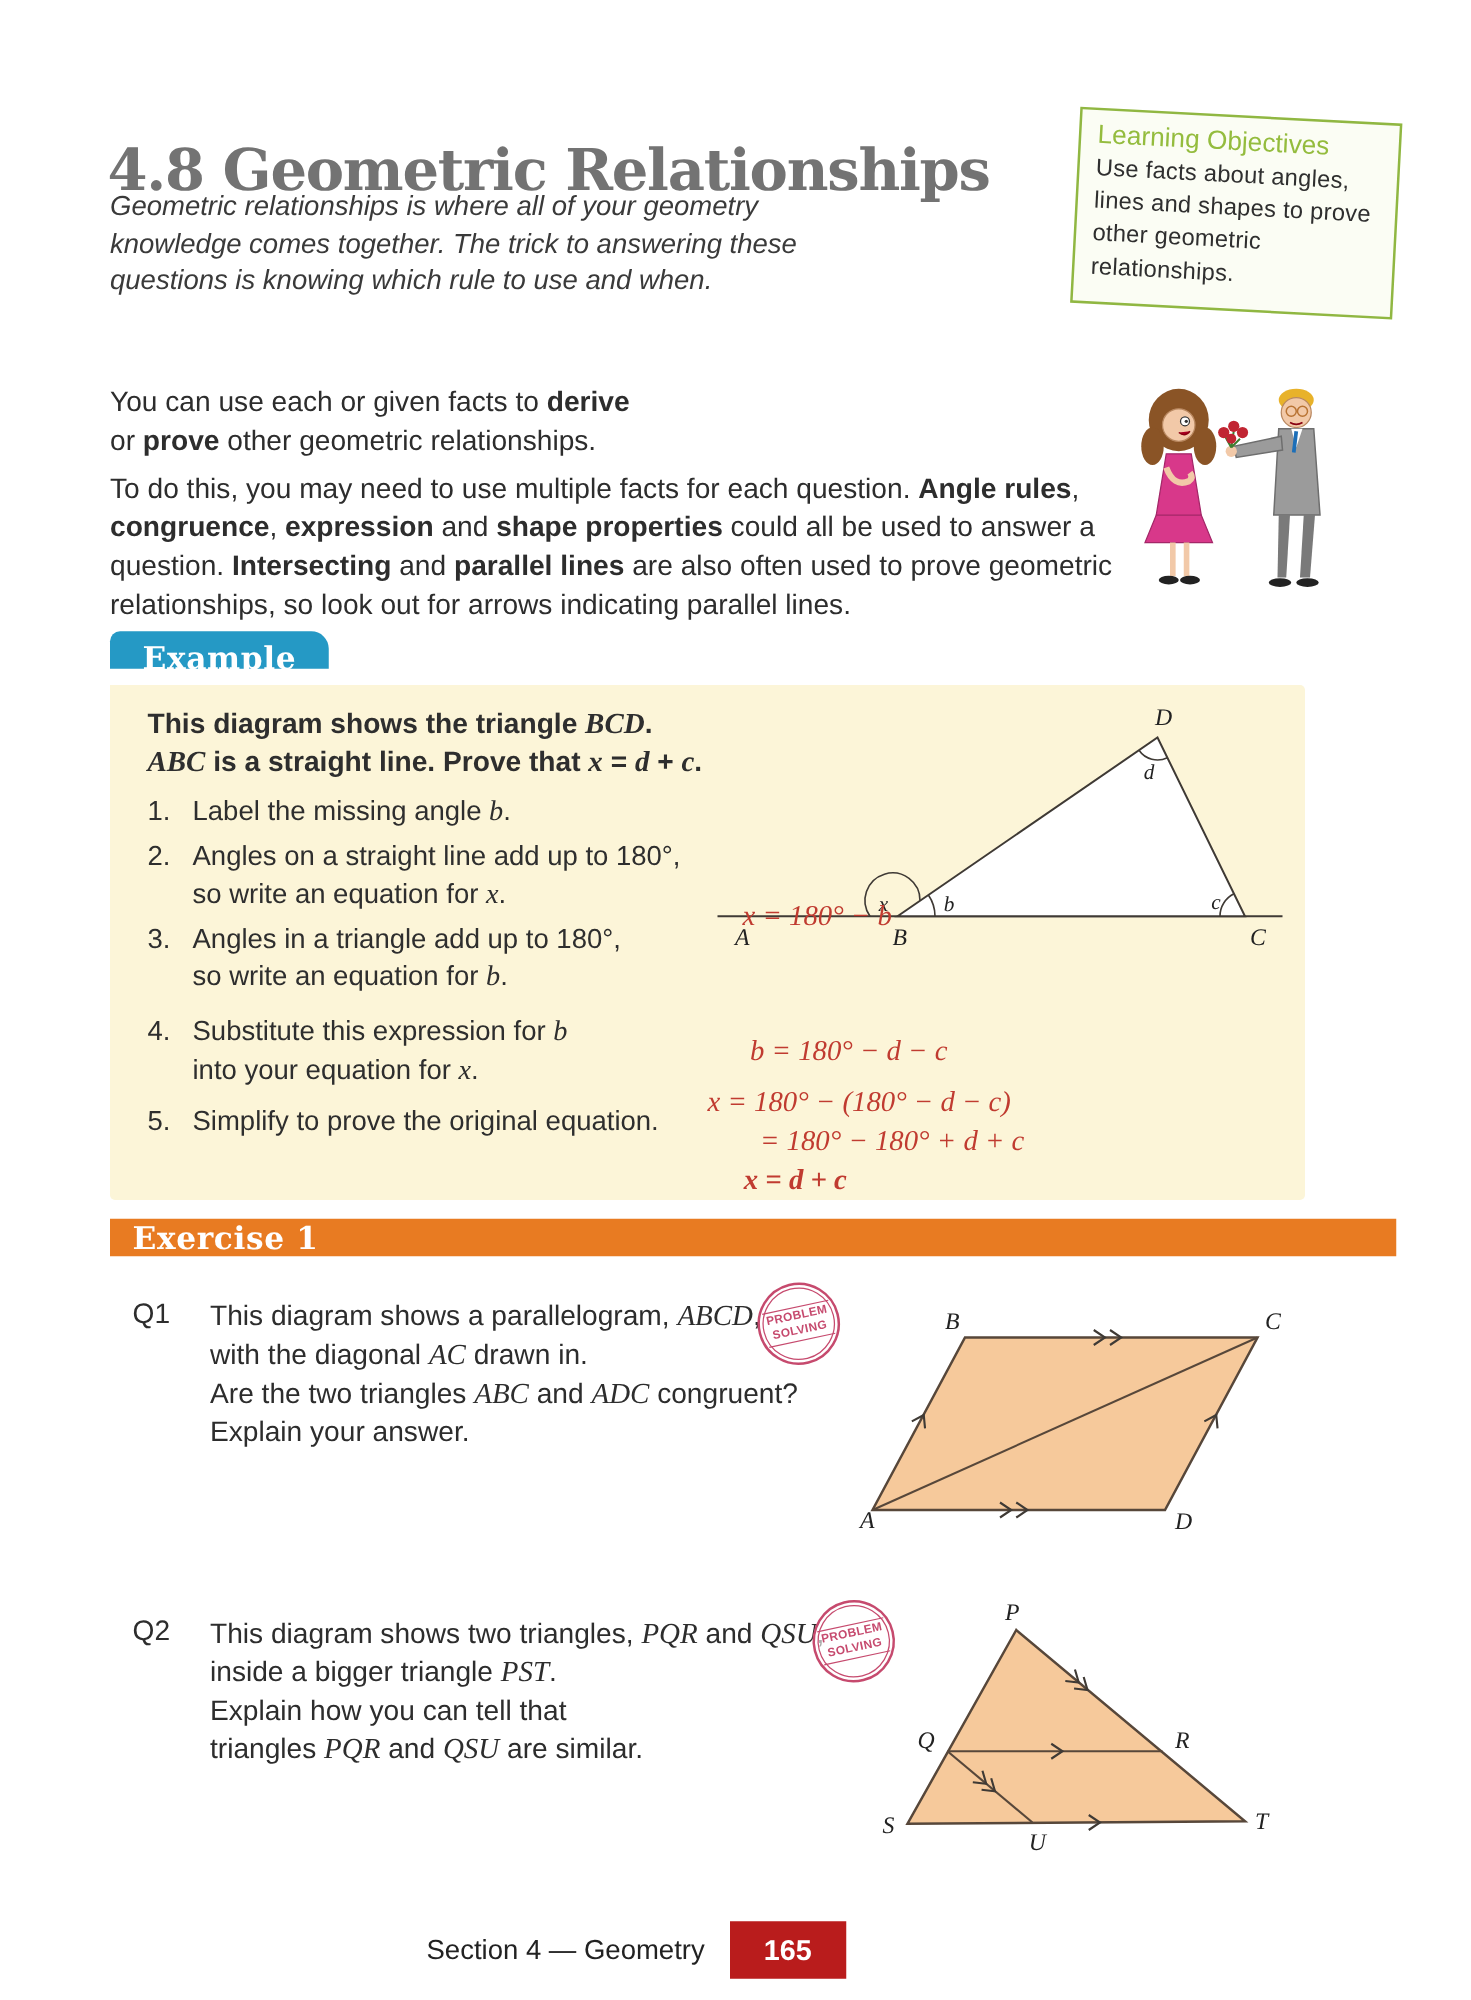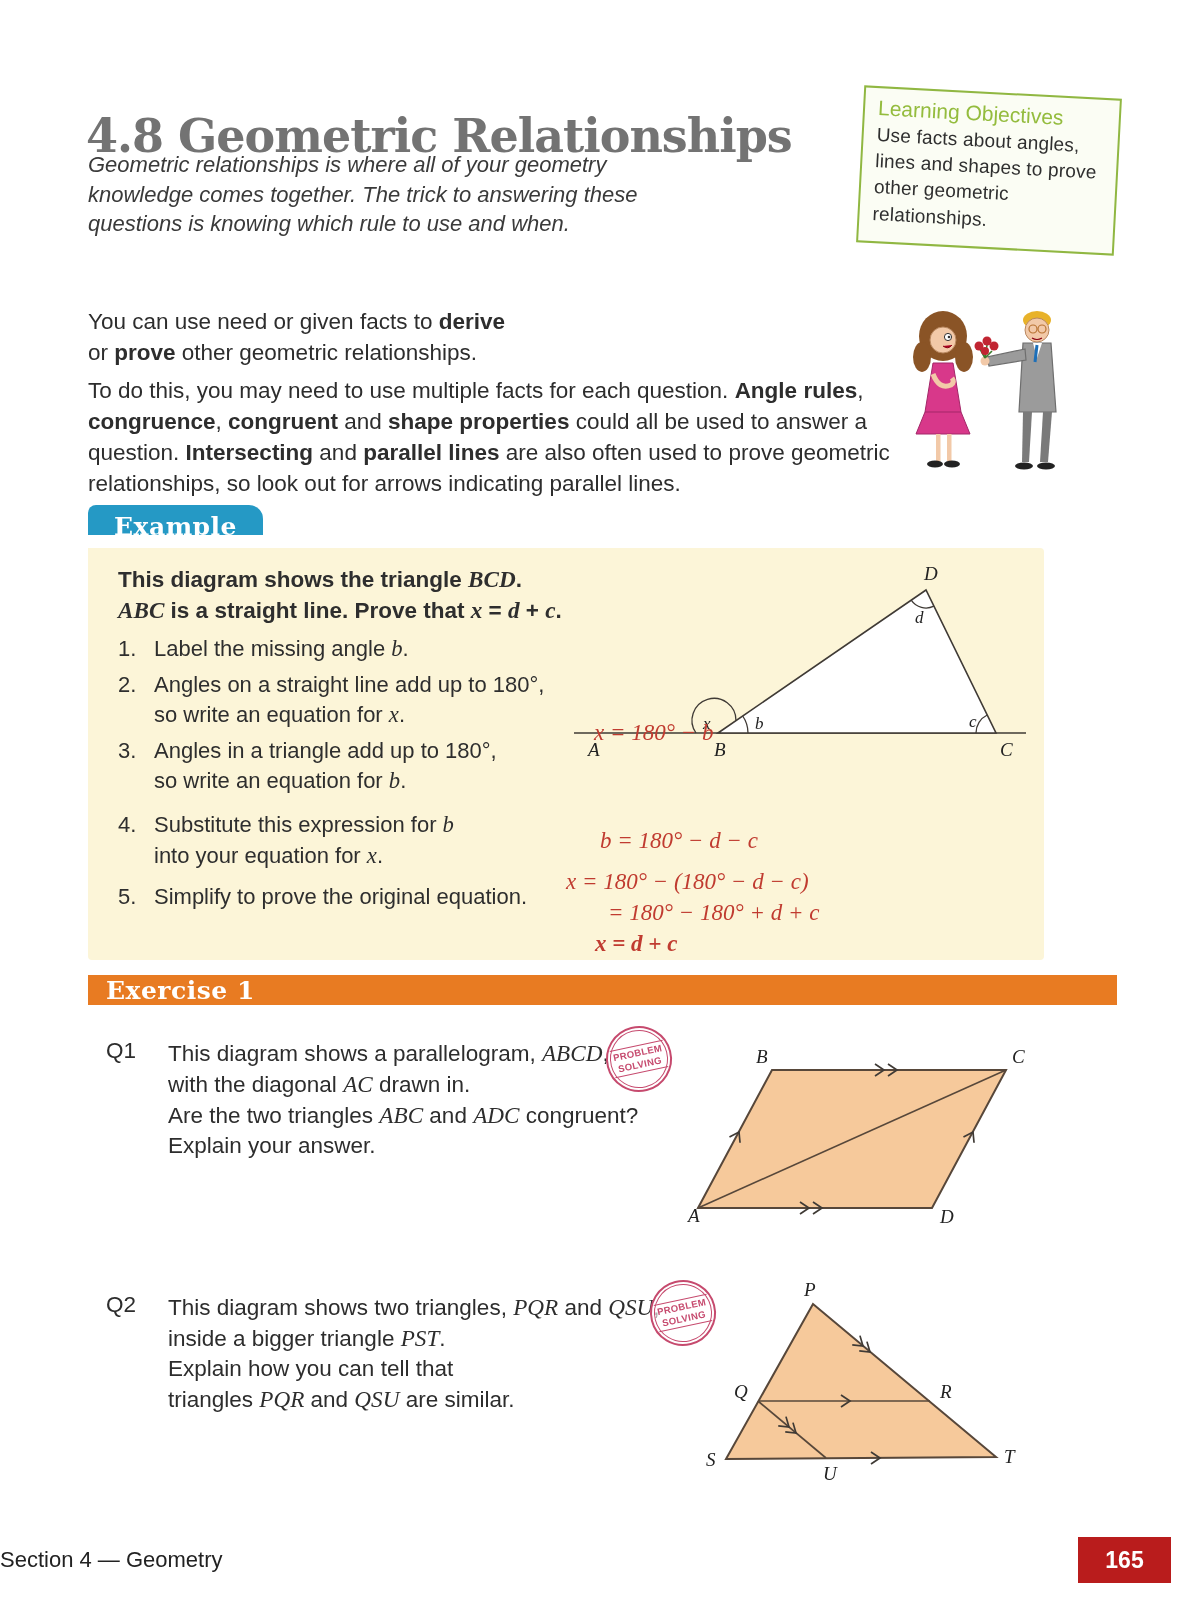--- a/index.html
+++ b/index.html
@@ -50,22 +50,22 @@
 
   .stamp{position:absolute;width:66px;height:66px;border-radius:50%;
          border:2.5px solid #c64a6e;display:flex;align-items:center;justify-content:center;
          transform:rotate(-14deg);background:rgba(255,255,255,.6);box-sizing:border-box;}
   .stamp::before{content:"";position:absolute;inset:2px;border:1.5px solid #c64a6e;border-radius:50%;}
   .stamp-inner{font-size:9.5px;font-weight:700;color:#c64a6e;text-align:center;
                line-height:1.25;letter-spacing:.3px;border-top:1.5px solid #c64a6e;
                border-bottom:1.5px solid #c64a6e;padding:1px 2px;transform:rotate(2deg);}
 
   
-  .footer{position:absolute;left:0;top:1537px;width:1171px;height:46px;display:flex;
-          justify-content:space-between;align-items:center;}
+  .footer{position:absolute;left:0;top:1537px;width:1018px;height:46px;display:flex;
+          justify-content:center;align-items:center;}
   .footer-text{font-size:22px;color:#222;margin-right:20px;}
   .page-num{width:93px;height:46px;background:#b91c1c;color:#fff;font-weight:700;
             font-size:23px;display:flex;align-items:center;justify-content:center;}
 
   svg text{font-family:"Liberation Serif",serif;font-style:italic;font-size:19px;fill:#222;}
   svg text.small{font-size:17px;}
 </style>
 </head>
 <body>
 
@@ -74,24 +74,24 @@
   <h1 class="page-title">4.8 Geometric Relationships</h1>
   <div class="intro">Geometric relationships is where all of your geometry
 knowledge comes together.  The trick to answering these
 questions is knowing which rule to use and when.</div>
 
   <div class="lo-box">
     <div class="lo-title">Learning Objectives</div>
     <div class="lo-body">Use facts about angles, lines and shapes to prove other geometric relationships.</div>
   </div>
 
-  <p class="para para1"><span>You can use need or given facts to </span><span class="seg-b">derive</span><span>
+  <p class="para para1"><span>You can use each or given facts to </span><span class="seg-b">derive</span><span>
 or </span><span class="seg-b">prove</span><span> other geometric relationships.</span></p>
   <p class="para para2"><span>To do this, you may need to use multiple facts for each question.  </span><span class="seg-b">Angle rules</span><span>,
-</span><span class="seg-b">congruence</span><span>, </span><span class="seg-b">congruent</span><span> and </span><span class="seg-b">shape properties</span><span> could all be used to answer a
+</span><span class="seg-b">congruence</span><span>, </span><span class="seg-b">expression</span><span> and </span><span class="seg-b">shape properties</span><span> could all be used to answer a
 question.  </span><span class="seg-b">Intersecting</span><span> and </span><span class="seg-b">parallel lines</span><span> are also often used to prove geometric
 relationships, so look out for arrows indicating parallel lines.</span></p>
 
   <svg style="position:absolute;left:895px;top:300px;" width="180" height="195" viewBox="0 0 180 195">
     <g>
       <ellipse cx="48" cy="36" rx="24" ry="25" fill="#8a5426"></ellipse>
       <ellipse cx="27" cy="57" rx="9" ry="15" fill="#8a5426"></ellipse>
       <ellipse cx="69" cy="57" rx="9" ry="15" fill="#8a5426"></ellipse>
       <circle cx="48" cy="40" r="13" fill="#f2c9a8" stroke="#b98860" stroke-width="1"></circle>
       <circle cx="53" cy="37" r="3.6" fill="#fff" stroke="#333" stroke-width="1"></circle>

